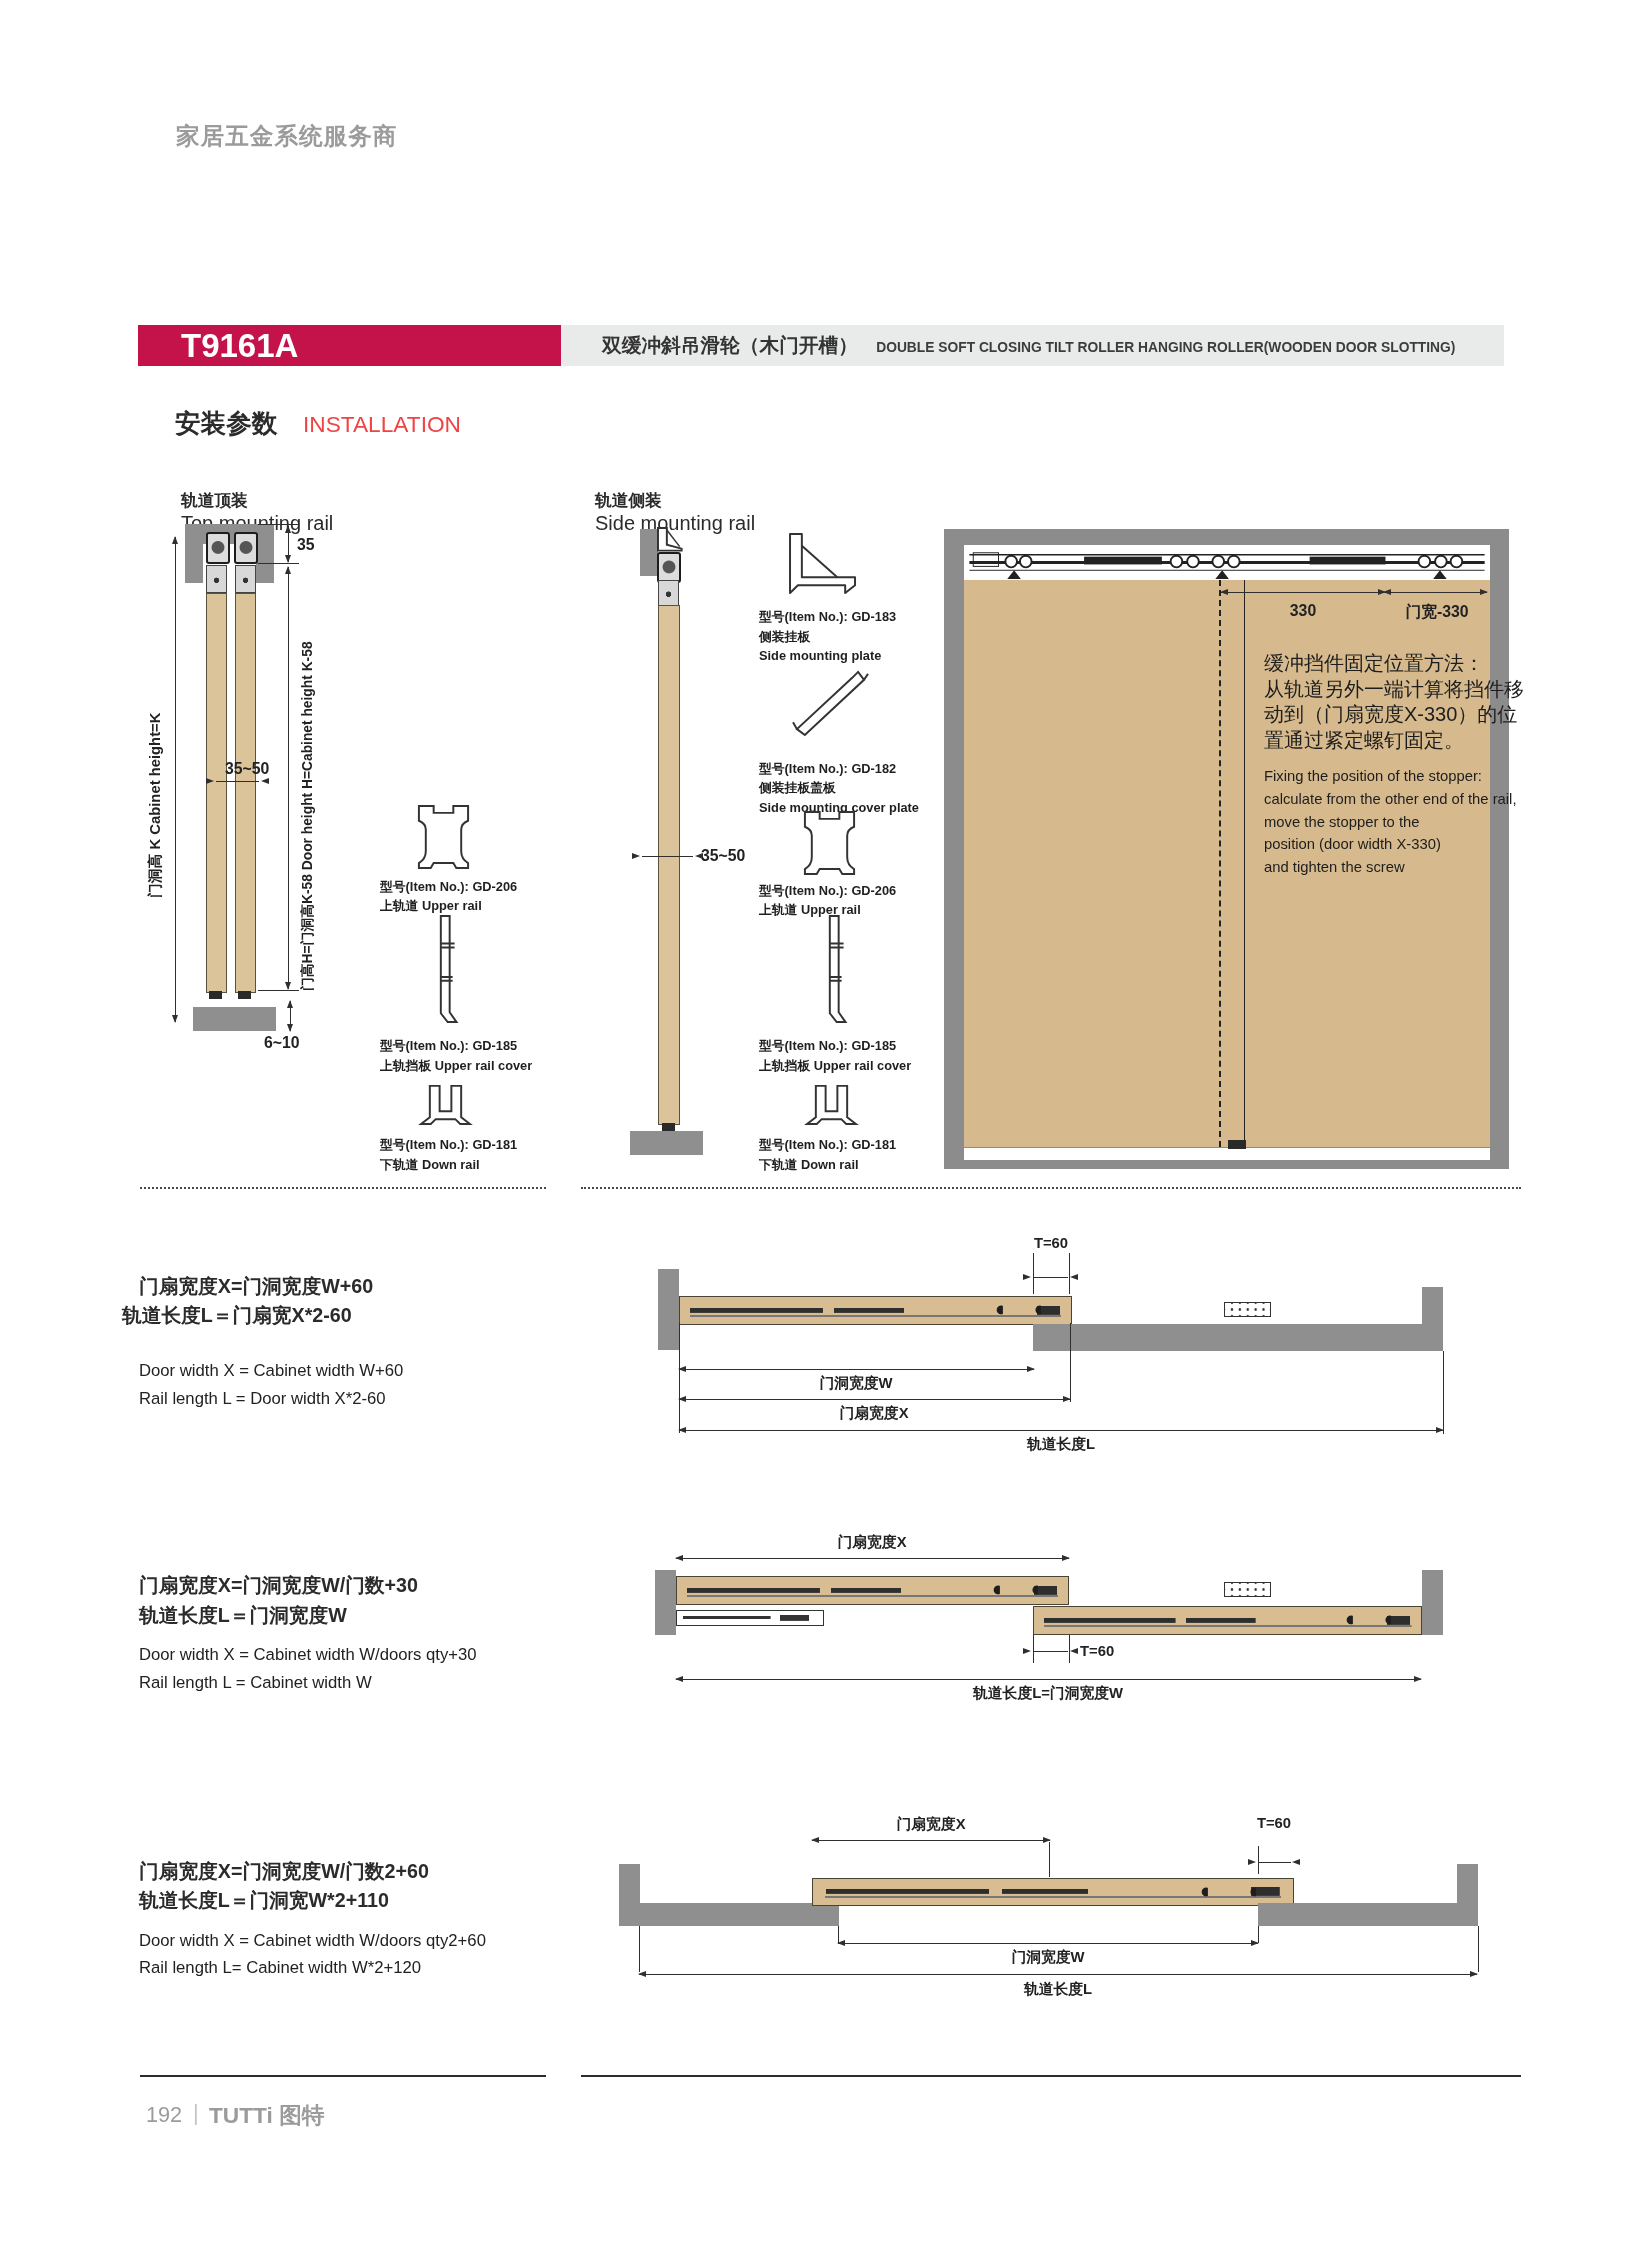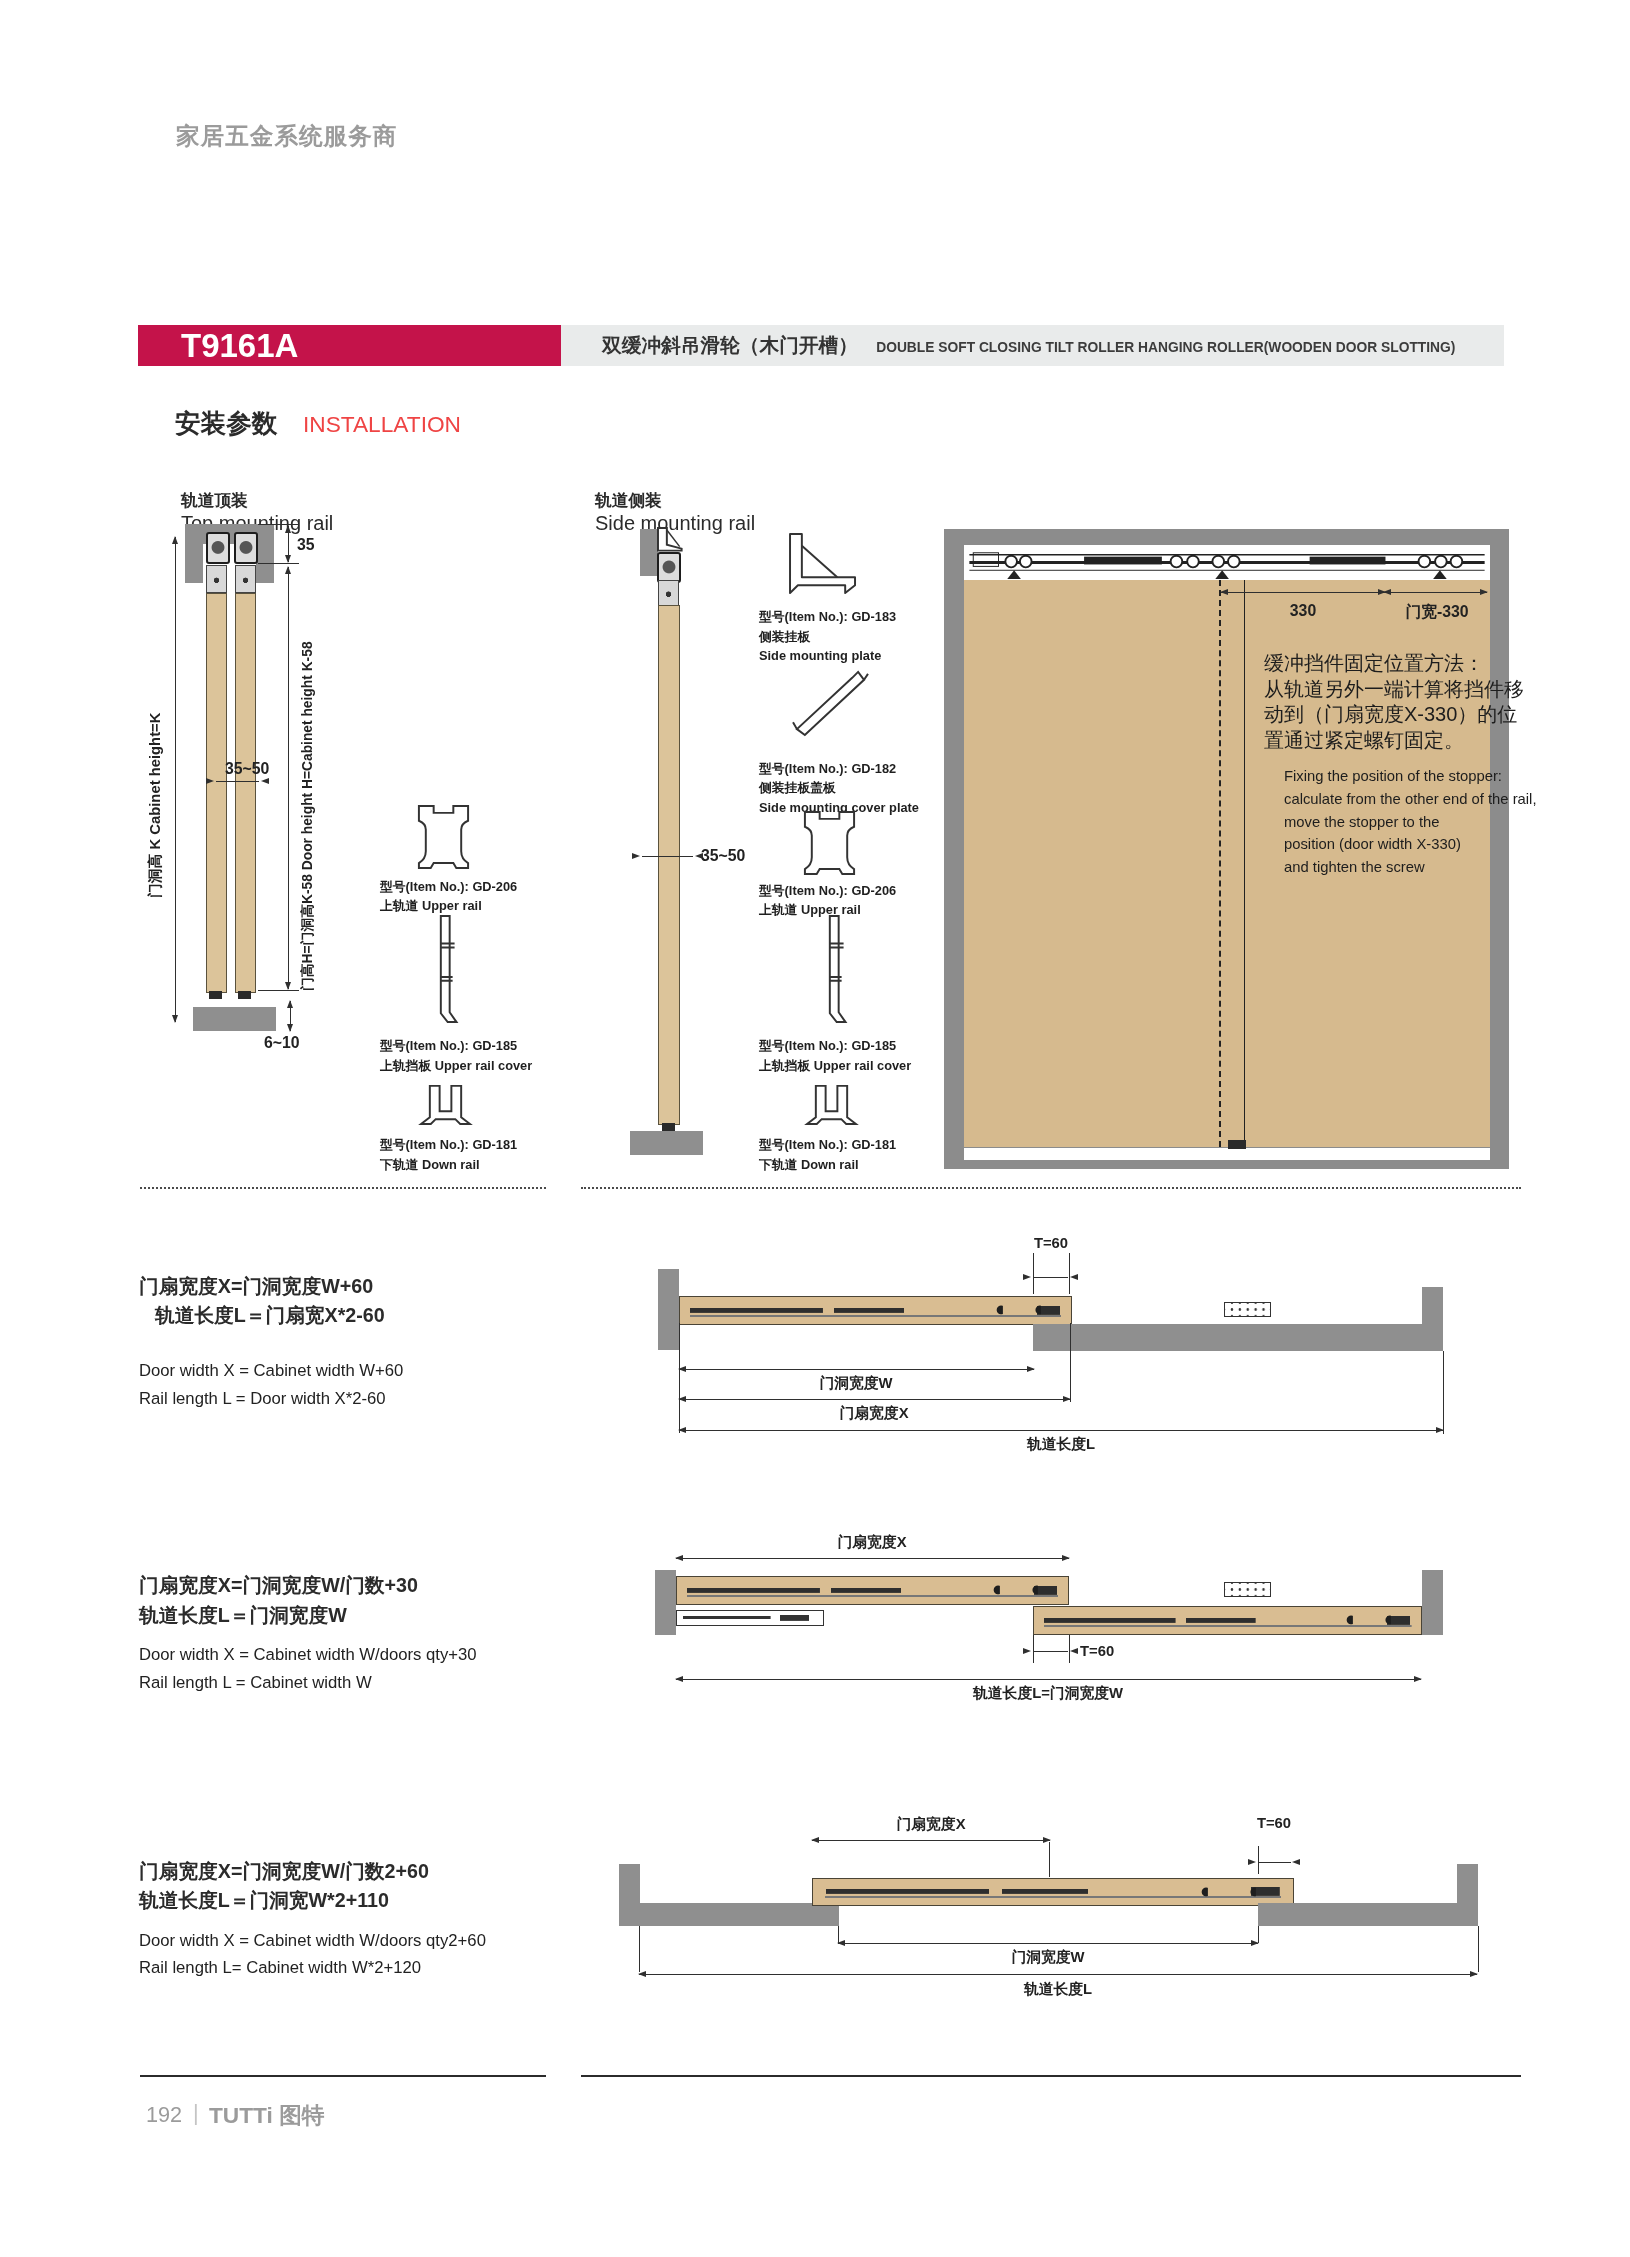--- a/index.html
+++ b/index.html
@@ -67,21 +67,21 @@
   .st-cn{font-size:25.6px;font-weight:700;color:#2b2b2b;}
   .st-en{font-size:22.7px;font-weight:400;color:#ef4444;margin-left:25.6px;}
   .dl-cn{font-size:16.7px;font-weight:700;}
   .dl-en{font-size:20px;}
   .f-cn{position:absolute;font-size:19.7px;font-weight:700;white-space:nowrap;}
   .f-en{position:absolute;font-size:16.7px;font-weight:400;white-space:nowrap;color:#222;}
   .panel{position:absolute;left:944px;top:529px;width:565px;height:640px;background:#8c8c8c;}
   .panel-strip{position:absolute;left:19.7px;width:526px;background:#fff;}
   .panel-tan{position:absolute;left:19.7px;top:51px;width:526px;height:567px;background:#d6ba8e;}
   .note-cn{position:absolute;font-size:20px;font-weight:400;line-height:25.6px;white-space:nowrap;color:#1d1d1d;}
-  .note-en{position:absolute;font-size:14.8px;font-weight:400;line-height:22.7px;white-space:nowrap;color:#1d1d1d;margin-left:20px;}
+  .note-en{position:absolute;font-size:14.8px;font-weight:400;line-height:22.7px;white-space:nowrap;color:#1d1d1d;}
   .ftr{position:absolute;font-size:21.7px;color:#9b9b9b;}
 </style>
 </head>
 <body>
 
 <div class="page">
 
   <div class="lbl logo" style="left:144px;top:120px;margin-left:32px;">家居五金系统服务商</div>
 
   <div class="hdr-model" style="left:138px;top:325px;width:380px;height:41px;">T9161A</div>
@@ -244,21 +244,21 @@
     <div class="note-en" style="left:320px;top:259px;">calculate from the other end of the rail,</div>
     <div class="note-en" style="left:320px;top:282px;">move the stopper to the</div>
     <div class="note-en" style="left:320px;top:304px;">position (door width X-330)</div>
     <div class="note-en" style="left:320px;top:327px;">and tighten the screw</div>
   </div>
 
   <div class="dotsep" style="left:140px;top:1187px;width:406px;"></div>
   <div class="dotsep" style="left:581px;top:1187px;width:940px;"></div>
 
   <div class="f-cn" style="left:139px;top:1273px;">门扇宽度X=门洞宽度W+60</div>
-  <div class="f-cn" style="left:155px;top:1302px;text-align:right;">轨道长度L＝门扇宽X*2-60</div>
+  <div class="f-cn" style="left:122px;top:1302px;text-align:right;">轨道长度L＝门扇宽X*2-60</div>
   <div class="f-en" style="left:139px;top:1361px;">Door width X = Cabinet width W+60</div>
   <div class="f-en" style="left:139px;top:1389px;">Rail length L = Door width X*2-60</div>
 
   <div class="wall" style="left:658px;top:1269px;width:20.7px;height:81px;"></div>
   <div class="mech" style="left:679px;top:1296px;width:391px;height:26.6px;"></div>
   <div class="wall" style="left:1033px;top:1324px;width:390px;height:26.6px;"></div>
   <div class="wall" style="left:1422px;top:1287px;width:20.7px;height:64px;"></div>
   <div class="chip" style="left:1224px;top:1302px;width:45px;height:12.8px;"></div>
   <div class="vline" style="left:1033px;top:1253px;height:41px;"></div>
   <div class="vline" style="left:1069px;top:1253px;height:41px;"></div>

